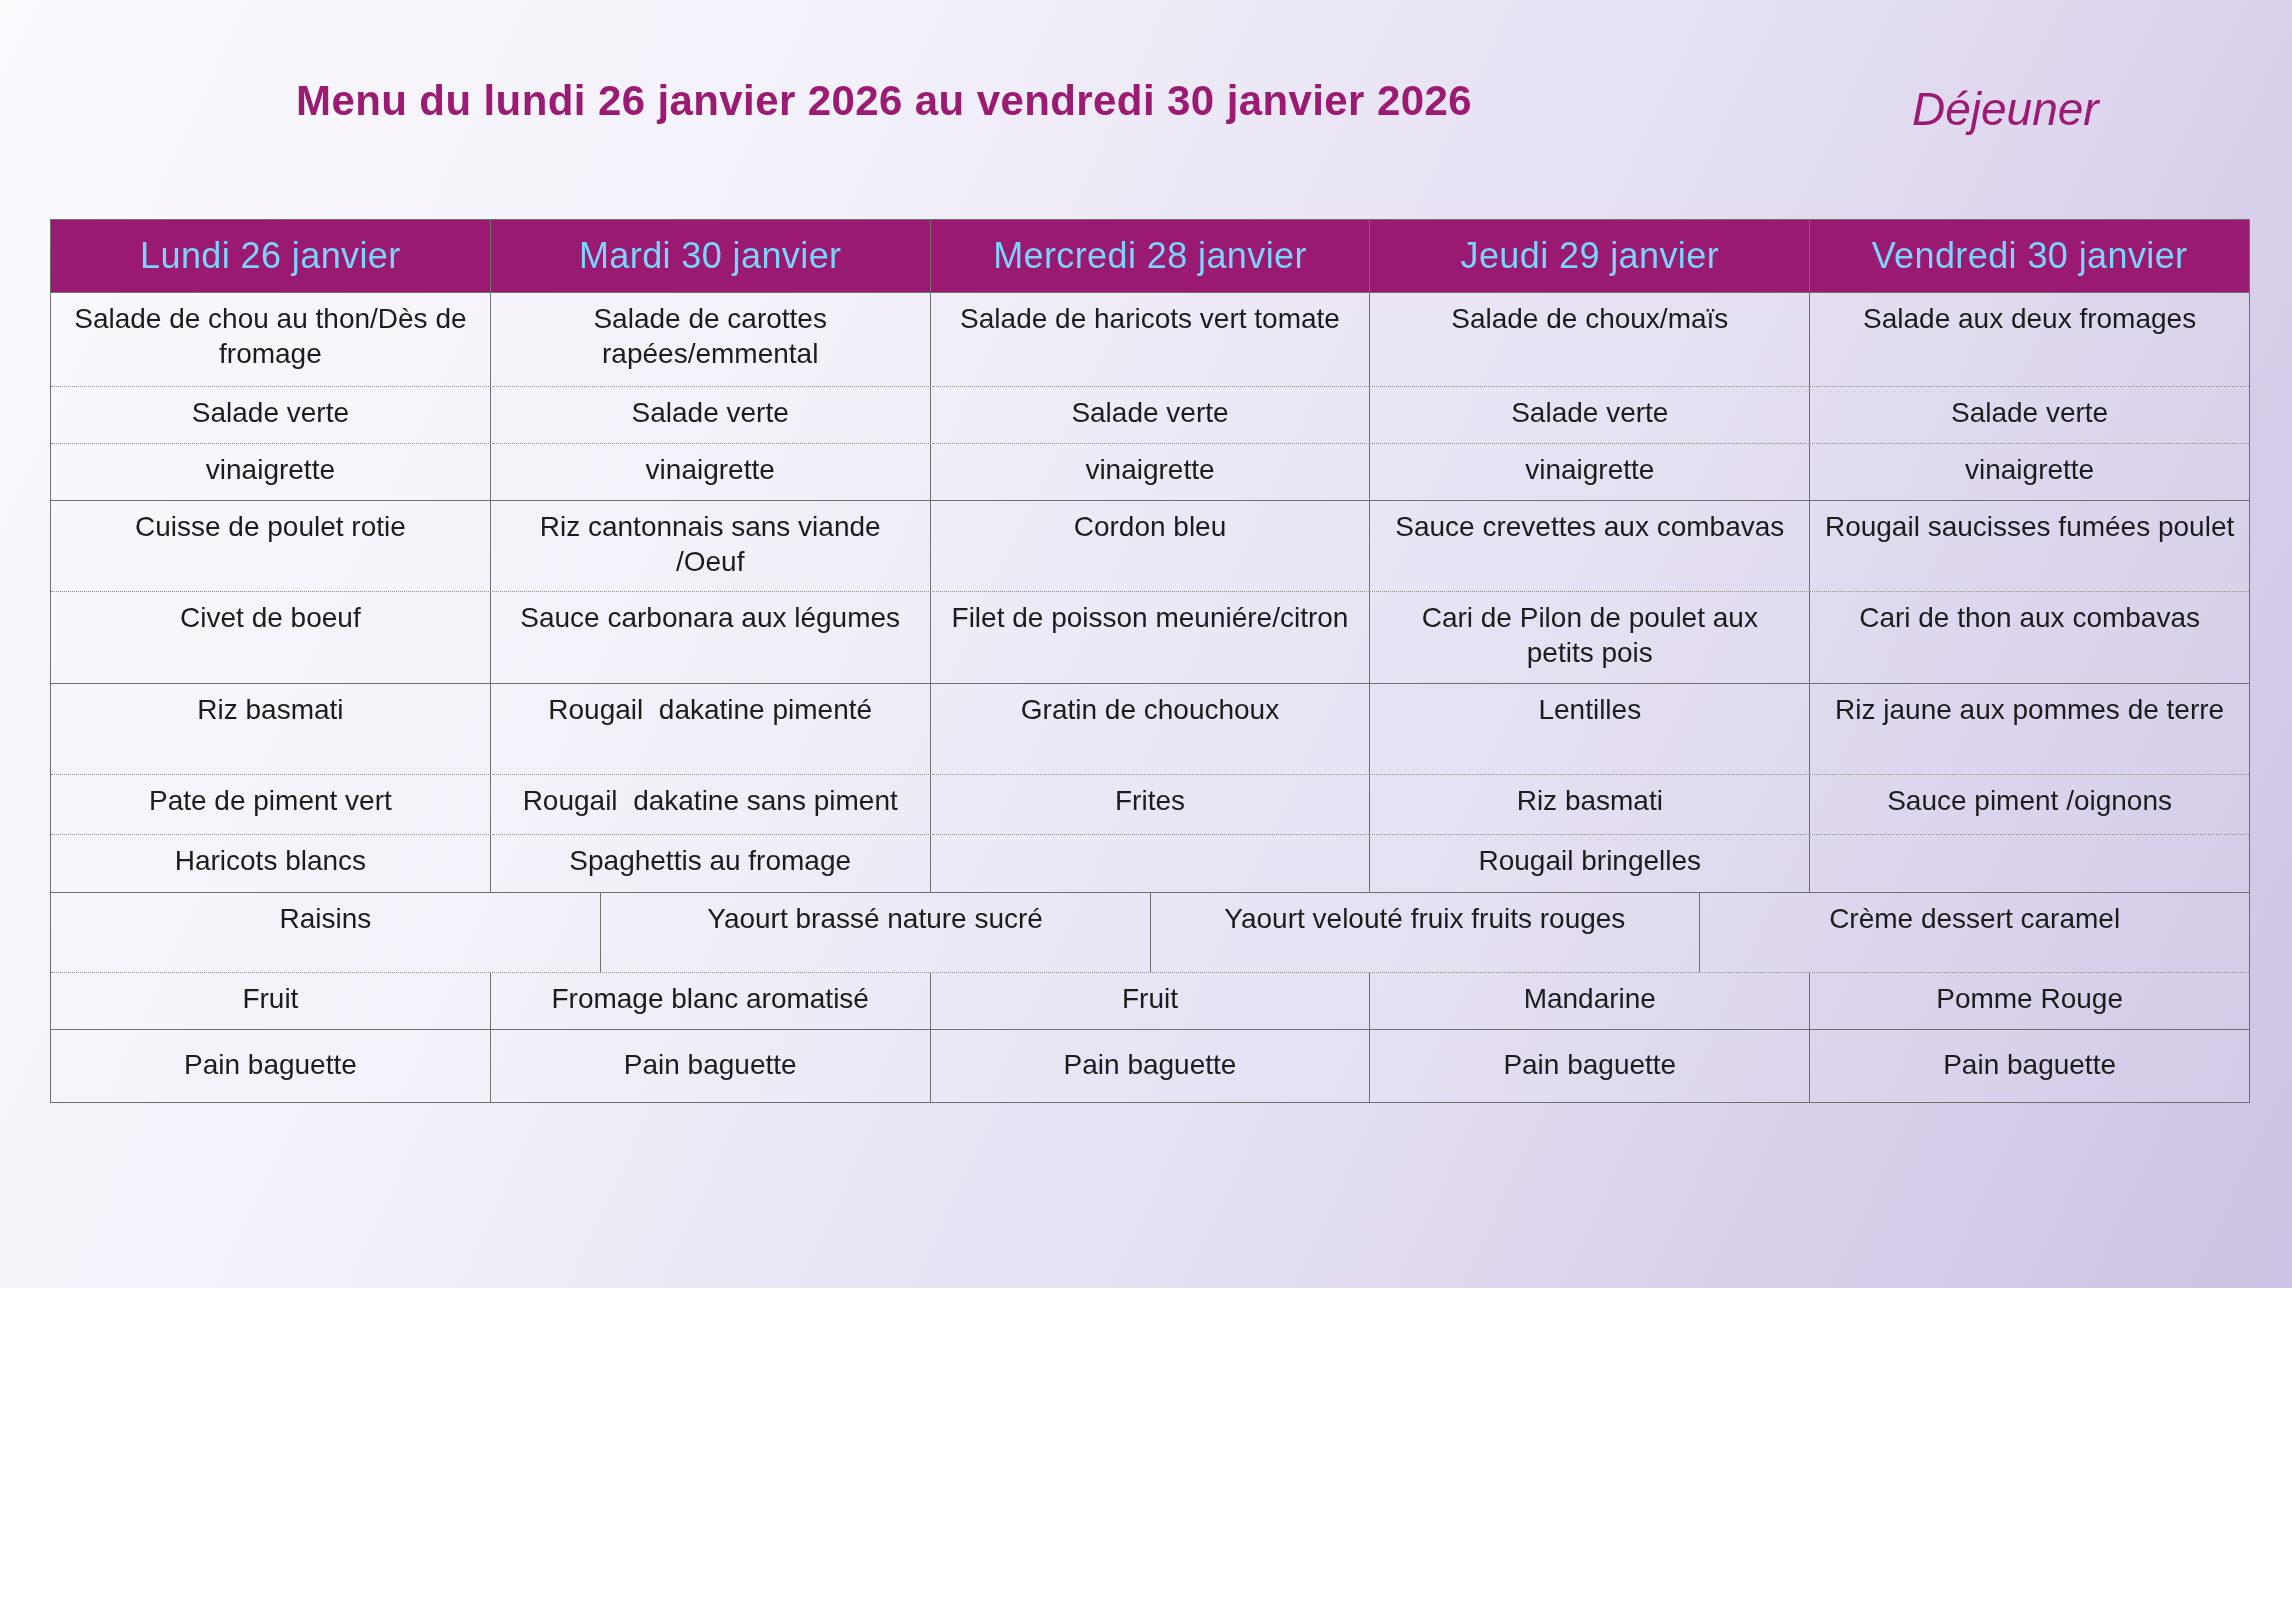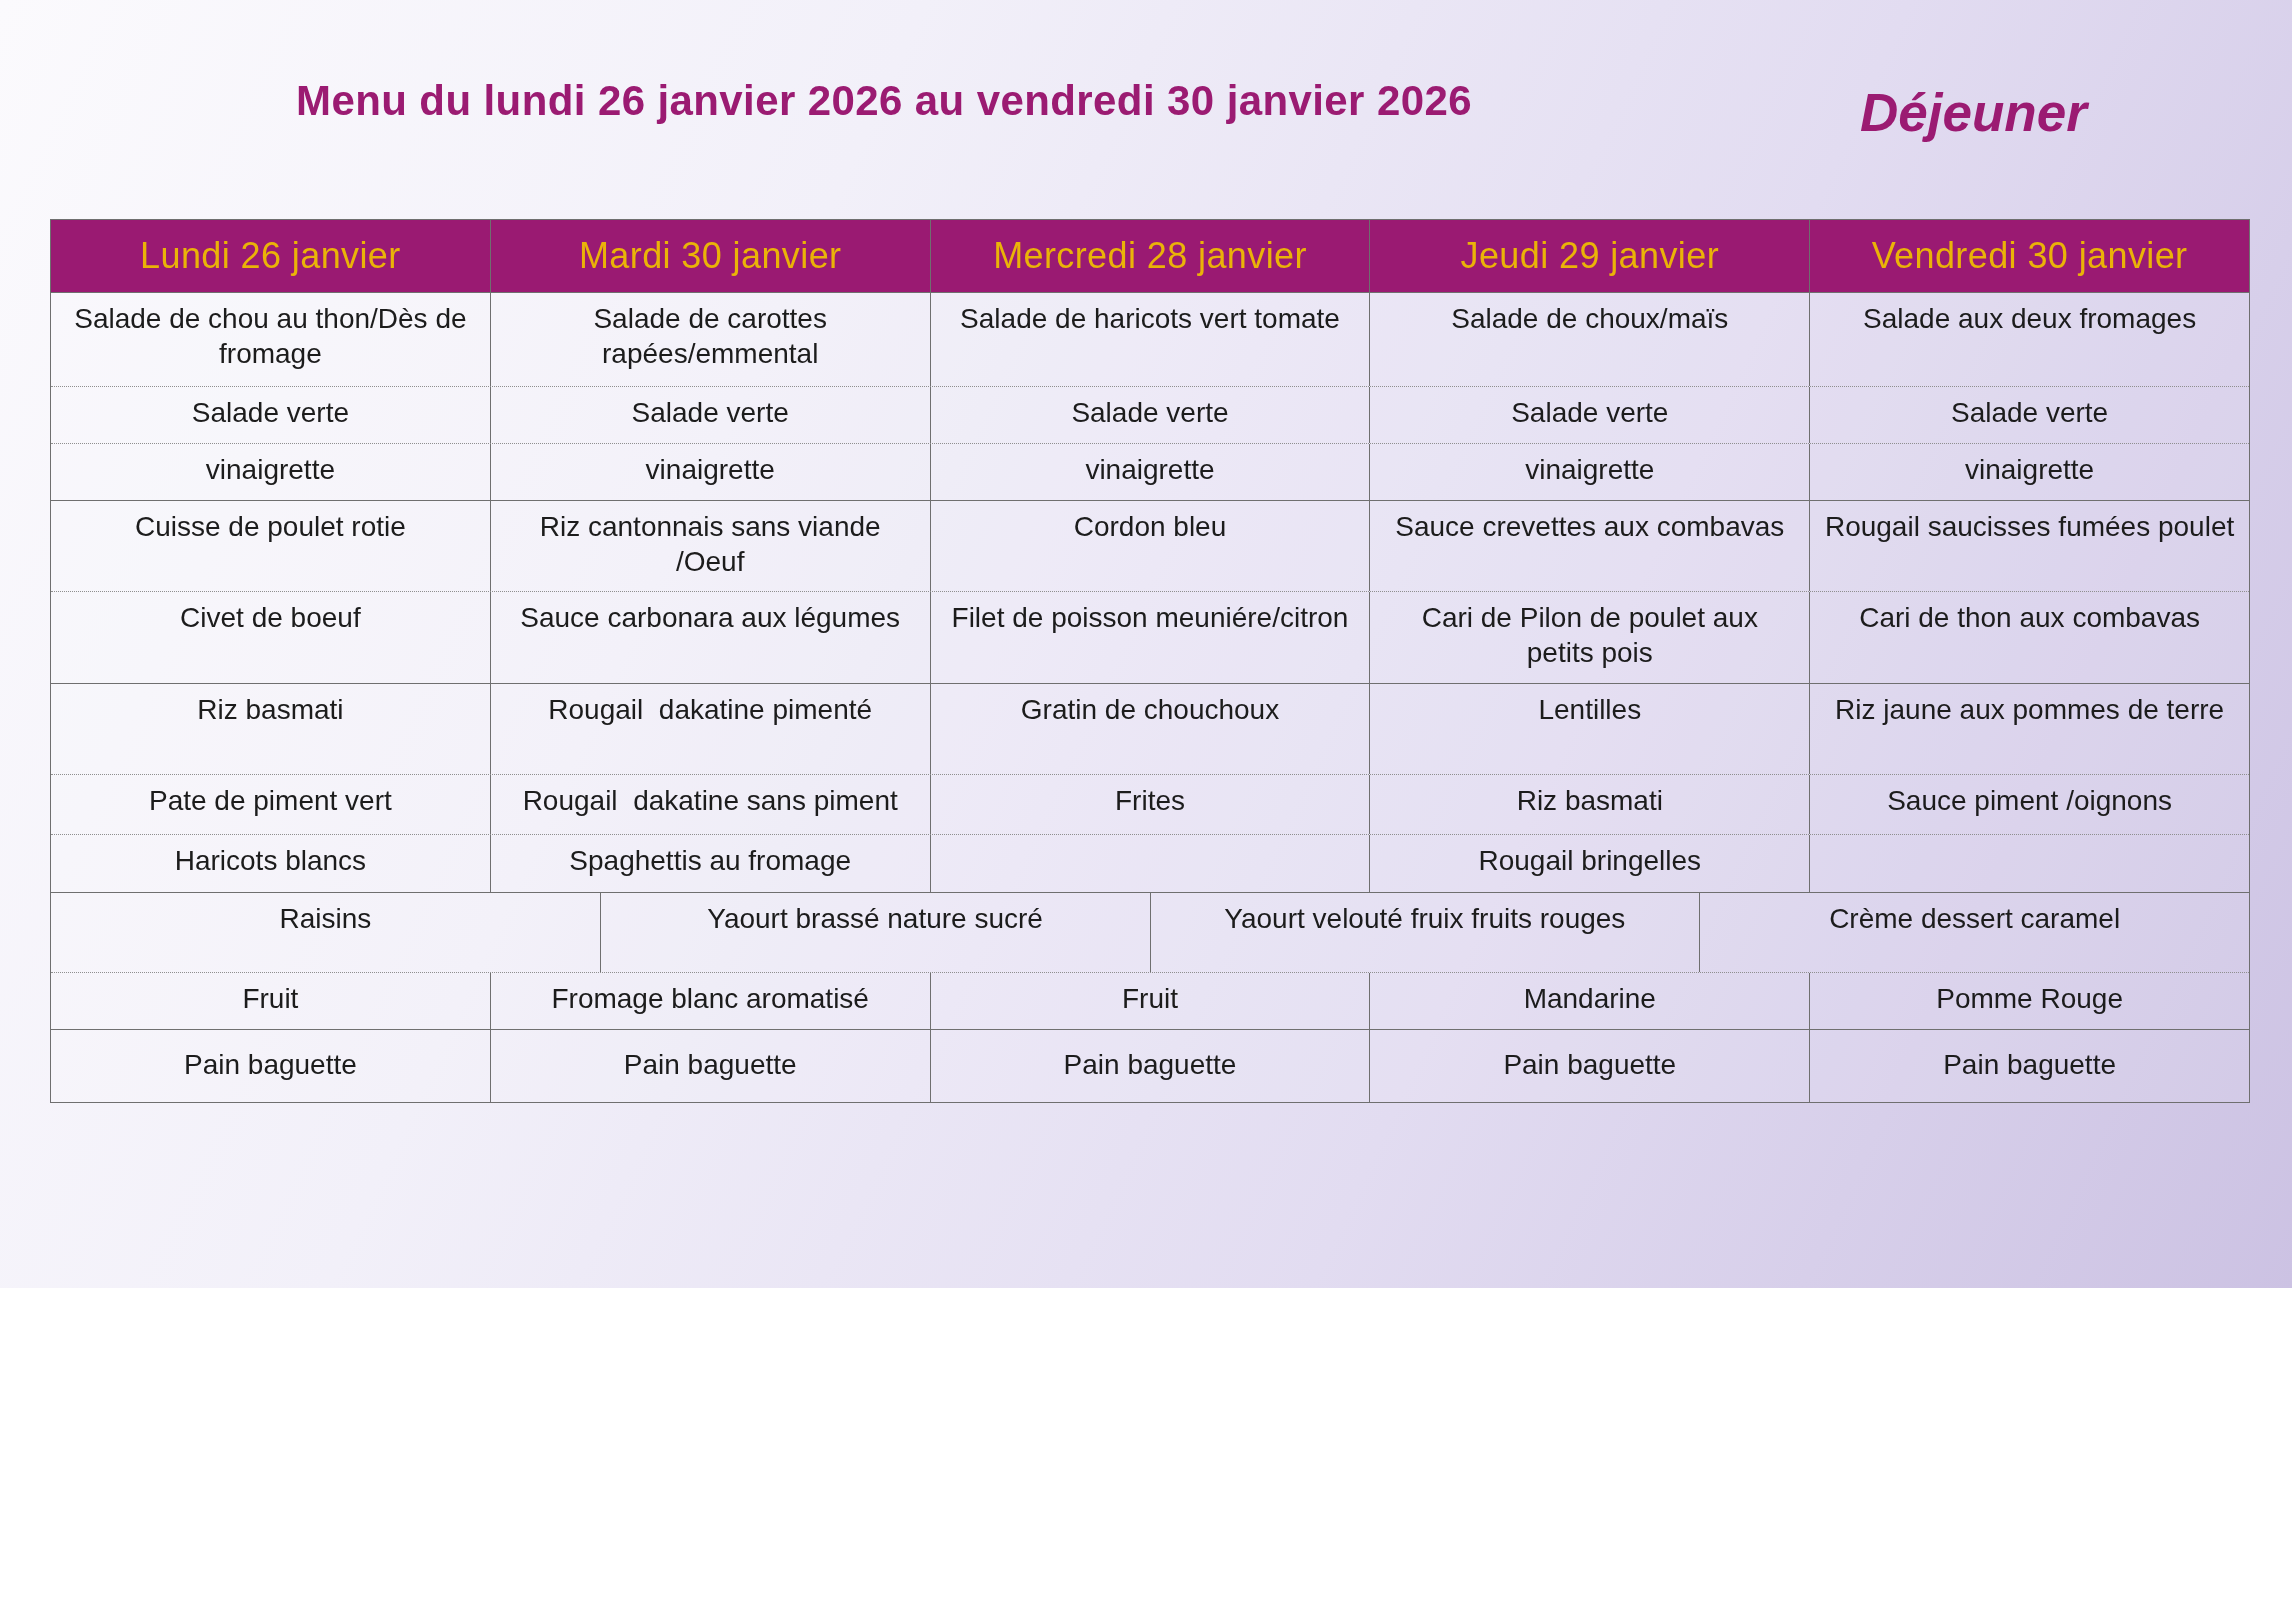--- a/index.html
+++ b/index.html
@@ -13,34 +13,34 @@
     width: 2293px; height: 1288px;
     background: linear-gradient(115deg, #fbfafd 0%, #f2f0f9 32%, #e2dcf1 66%, #ccc2e3 100%);
     overflow: hidden;
   }
   .title {
     position: absolute; left: 296px; top: 77px;
     font-size: 42px; font-weight: bold; color: #9b1b72;
     letter-spacing: 0.4px; white-space: nowrap;
   }
   .meal {
-    position: absolute; left: 1860px; top: 82px;
-    font-size: 53px; font-weight: bold; font-style: italic; color: #9b1b72;
+    position: absolute; left: 1912px; top: 82px;
+    font-size: 46px; font-weight: normal; font-style: italic; color: #9b1b72;
     white-space: nowrap;
   }
   .menu-table {
     position: absolute; left: 50px; top: 219px; width: 2198px;
     border: 1.8px solid #6f6f6f;
     background: rgba(255,255,255,0.10);
   }
   .thead { display: flex; }
   .hcell {
     flex: 1 1 0; height: 72px;
     display: flex; align-items: center; justify-content: center;
-    background: #9a1a72; color: #eab308;
+    background: #9a1a72; color: #7dd3fc;
     font-size: 36px; letter-spacing: 0.4px;
     border-left: 1.8px solid #6f6f6f;
   }
   .hcell:first-child { border-left: none; }
   .rgroup { border-top: 1.8px solid #6f6f6f; }
   .row { display: flex; }
   .row + .row { border-top: 1.8px dotted #8f8f8f; }
   .cell {
     flex: 1 1 0;
     padding: 8px 14.3px 3.6px;

